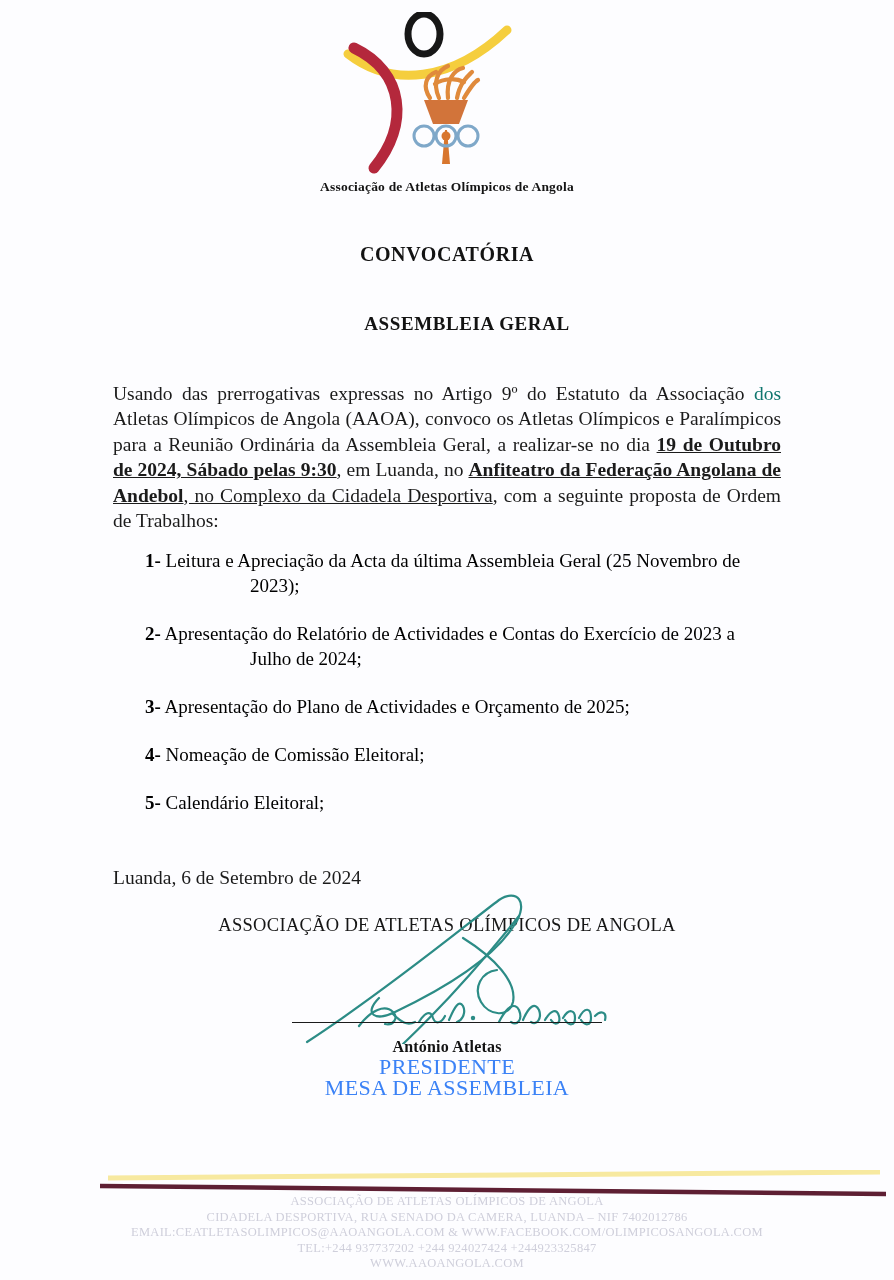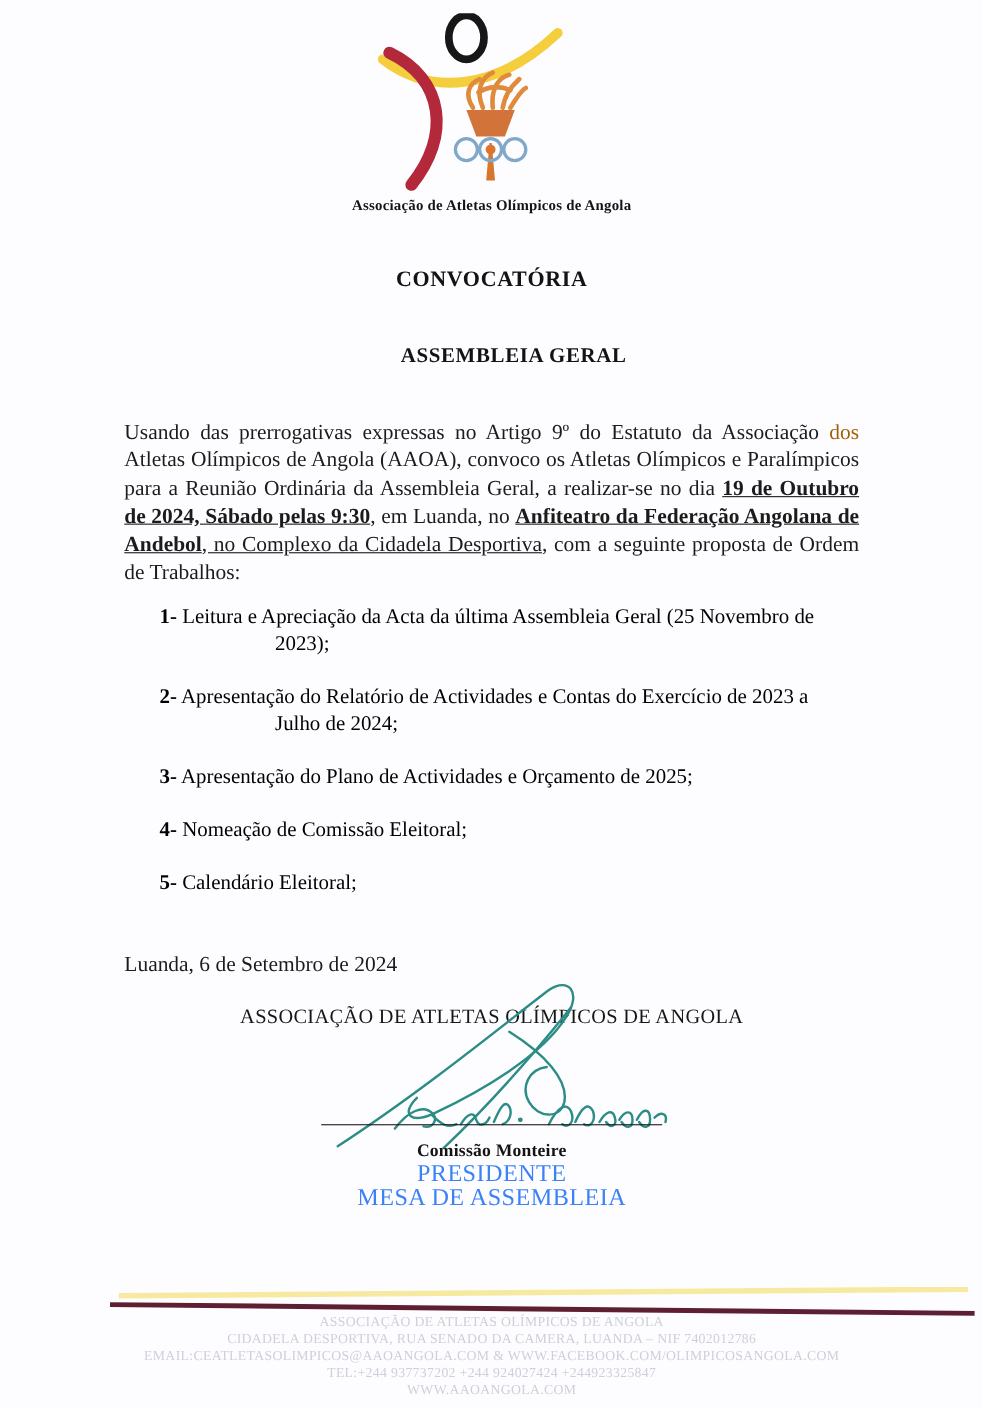--- a/index.html
+++ b/index.html
@@ -63,21 +63,21 @@
     position: absolute;
     top: 381px;
     left: 113px;
     width: 668px;
     font-size: 19.5px;
     line-height: 25.4px;
     text-align: justify;
     text-justify: inter-word;
     color: #1b1b1b;
   }
-  .body-block .faded { color: #a16207; }
+  .body-block .faded { color: #0f766e; }
   .bu { font-weight: bold; text-decoration: underline; }
   .u { text-decoration: underline; }
 
   
   .agenda {
     position: absolute;
     top: 548px;
     left: 145px;
     width: 650px;
   }
@@ -295,21 +295,21 @@
           <path d="M296 124 C 302 114, 308 116, 308 124 C 308 132, 302 132, 298 126"></path>
           <path d="M312 124 C 318 112, 324 114, 324 124 C 324 132, 318 132, 314 126"></path>
           <path d="M328 122 C 334 116, 340 118, 338 126"></path>
 
           <path d="M252 22 C 220 62, 176 112, 136 150"></path>
         </g>
       </svg>
       <div class="sig-rule"></div>
     </div>
 
-    <div class="sig-name">Comissão Monteire</div>
+    <div class="sig-name">António Atletas</div>
     <div class="sig-role">PRESIDENTE</div>
     <div class="sig-role">MESA DE ASSEMBLEIA</div>
   </div>
 
   <div class="footer">
     <svg class="footer-rules" width="894" height="32" viewBox="0 0 894 32" xmlns="http://www.w3.org/2000/svg">
       <path d="M108 8 L880 2" stroke="#F7E9A0" stroke-width="5" fill="none"></path>
       <path d="M100 16 L886 24" stroke="#5E1F33" stroke-width="4.5" fill="none"></path>
     </svg>
     <div class="footer-text">

